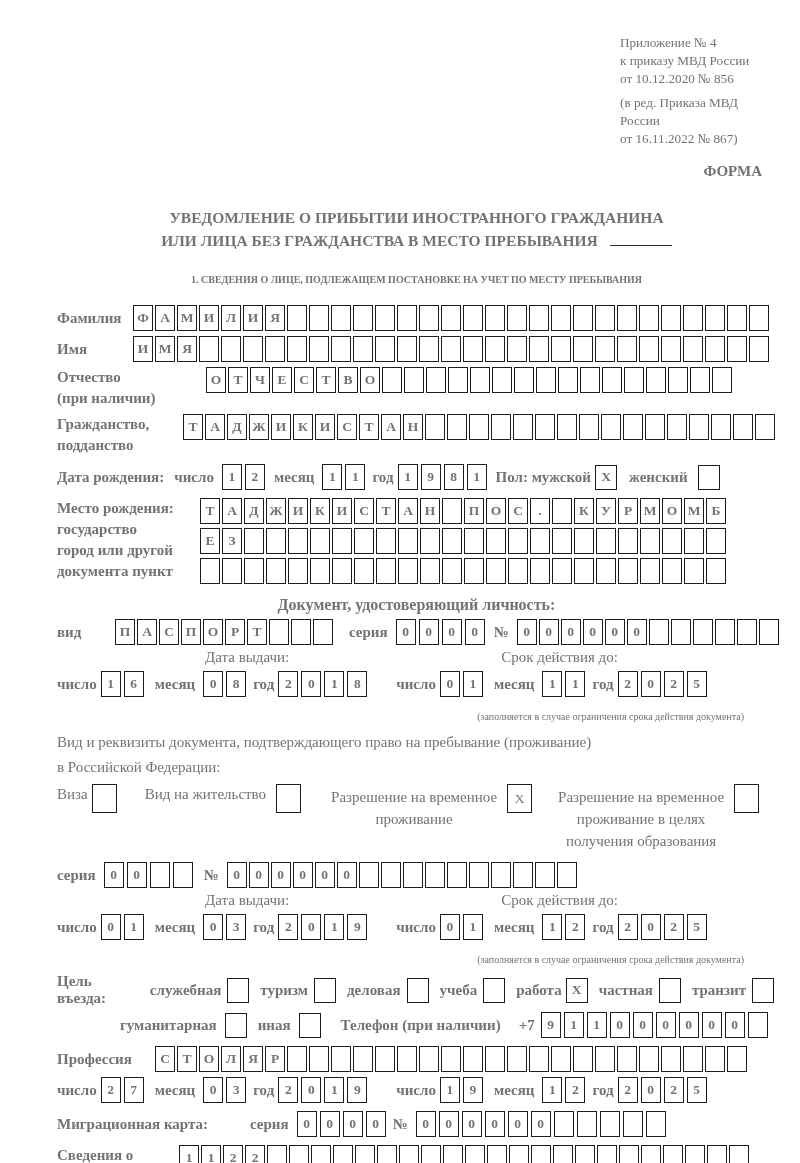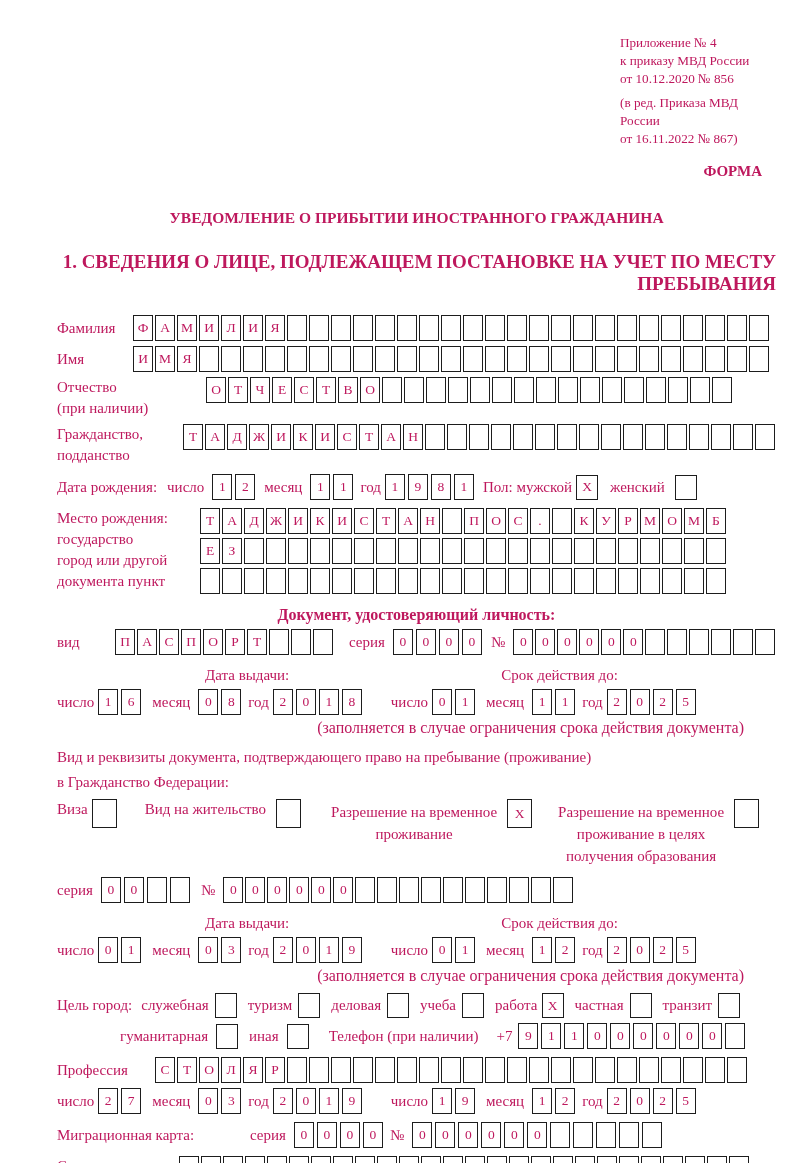--- a/index.html
+++ b/index.html
@@ -1,58 +1,58 @@
 <!DOCTYPE html>
 <html><head>
 <meta charset="utf-8">
 <style>
   * { box-sizing: border-box; }
   html,body { margin:0; padding:0; background:#fff; }
   .page {
-    width:800px; height:1163px; background:#fff; color:#be185d;
+    width:800px; height:1163px; background:#fff; color:#737373;
     font-family:"Liberation Serif", serif; font-size:15px;
     padding:34px 24px 0 57px; overflow:hidden; position:relative;
   }
   
   .annex { margin-left:563px; font-size:13.2px; line-height:18px; }
   .annex .rev { margin-top:6px; }
   .forma { text-align:right; padding-right:14px; font-weight:bold; font-size:15px; margin-top:15px; }
   
   .title { text-align:center; font-weight:bold; font-size:15.5px; line-height:23px; margin-top:26px; }
   .blank-line { display:inline-block; width:62px; border-bottom:1.6px solid #2a2a2a; height:14px; margin-left:12px; }
-  .sec-heading { text-align:right; font-weight:bold; font-size:19px; margin-top:22px; }
+  .sec-heading { text-align:center; font-weight:bold; font-size:10px; margin-top:22px; }
   
   .boxrow { display:inline-flex; flex-wrap:nowrap; flex:0 0 auto; }
   .box {
     display:inline-flex; width:20px; height:26px; border:1.4px solid #1d1d1d;
     margin-right:2px; align-items:center; justify-content:center;
     font-size:13.5px; flex:0 0 auto; background:#fff;
   }
   .g3 .box { margin-right:3px; }
   .cbx .box { width:22px; height:25px; }
   .bigcb .box { width:25px; height:29px; }
   
-  .row { display:flex; margin-top:5px; align-items:flex-start; }
+  .row { display:flex; margin-top:5px; align-items:flex-start;font-weight:bold; }
   .row.vc { align-items:center; }
   .first-row { margin-top:20px; }
   .lbl { flex:0 0 auto; }
   .lblcol { flex:0 0 auto; line-height:21px; }
   .w76{width:76px} .w149{width:149px} .w126{width:126px} .w143{width:143px}
   .w58{width:58px} .w98{width:98px} .w122{width:122px} .w193{width:193px}
   .boxcol .boxrow { display:flex; margin-bottom:4px; }
   .mt10{margin-top:10px} .mt8{margin-top:8px}
   .ml8{margin-left:8px} .ml10{margin-left:10px} .ml14{margin-left:14px} .ml4{margin-left:4px} .ml6{margin-left:6px}
   .doc-heading { text-align:center; font-weight:bold; font-size:16px; margin-top:8px; }
   
-  .hdr-row { display:flex; margin-top:12px; }
+  .hdr-row { display:flex; margin-top:4px; }
   .hdr-row .h1 { margin-left:148px; }
   .hdr-row .h2 { margin-left:212px; }
   .dgrp { display:inline-flex; align-items:center; }
   .grp2 { margin-left:26px; }
-  .note-r { text-align:right; padding-right:32px; font-size:16px; margin-top:4px; }
+  .note-r { text-align:right; padding-right:32px; font-size:10px; margin-top:14px; }
   .intro { margin-top:8px; line-height:25px; }
   
   .visa-row { display:flex; margin-top:6px; align-items:flex-start; }
   .vopt { display:flex; align-items:flex-start; }
   .vopt .vlines { text-align:center; line-height:22px; }
   .vopt .boxrow { margin-left:10px; margin-top:-2px; }
   
   .plbl { margin-left:9px; }
   .purpose2 { margin-left:63px; }
   .bottom-block { margin-top:8px; }
@@ -69,20 +69,23 @@
     <div class="rev">
       <div>(в ред. Приказа МВД России</div>
       <div>от 16.11.2022 № 867)</div>
     </div>
   </div>
 
   <div class="forma">ФОРМА</div>
 
   <div class="title">
     <div>УВЕДОМЛЕНИЕ О ПРИБЫТИИ ИНОСТРАННОГО ГРАЖДАНИНА</div>
+    <div>
+      <span>ИЛИ ЛИЦА БЕЗ ГРАЖДАНСТВА В МЕСТО ПРЕБЫВАНИЯ</span><span class="blank-line"></span>
+    </div>
   </div>
 
   <div class="sec-heading">1. СВЕДЕНИЯ О ЛИЦЕ, ПОДЛЕЖАЩЕМ ПОСТАНОВКЕ НА УЧЕТ ПО МЕСТУ ПРЕБЫВАНИЯ</div>
 
   <div class="row vc first-row">
     <span class="lbl w76">Фамилия</span>
     <span class="boxrow">
         <span class="box">Ф</span>
         <span class="box">А</span>
         <span class="box">М</span>
@@ -420,21 +423,21 @@
           <span class="box">2</span>
           <span class="box">5</span>
         </span>
     </span>
   </div>
 
   <div class="note-r">(заполняется в случае ограничения срока действия документа)</div>
 
   <div class="intro">
     <div>Вид и реквизиты документа, подтверждающего право на пребывание (проживание)</div>
-    <div>в Гражданство Федерации:</div>
+    <div>в Российской Федерации:</div>
   </div>
 
   <div class="visa-row">
     <div class="vopt">
       <span>Виза</span>
       <span class="boxrow bigcb" style="margin-left:4px">
           <span class="box"></span>
         </span>
     </div>
     <div class="vopt" style="margin-left:26px">
@@ -535,21 +538,21 @@
           <span class="box">0</span>
           <span class="box">2</span>
           <span class="box">5</span>
         </span>
     </span>
   </div>
 
   <div class="note-r">(заполняется в случае ограничения срока действия документа)</div>
 
   <div class="row vc mt8">
-    <span>Цель город:</span>
+    <span>Цель въезда:</span>
     <span class="plbl">служебная</span>
     <span class="boxrow cbx ml6">
         <span class="box"></span>
       </span>
     <span class="plbl">туризм</span>
     <span class="boxrow cbx ml6">
         <span class="box"></span>
       </span>
     <span class="plbl">деловая</span>
     <span class="boxrow cbx ml6">

